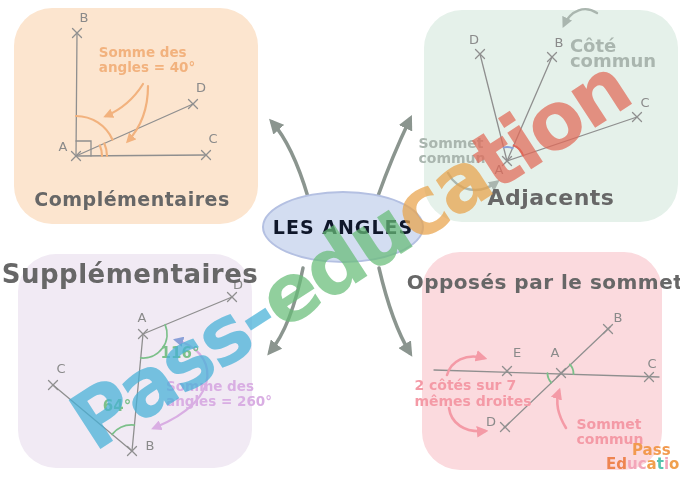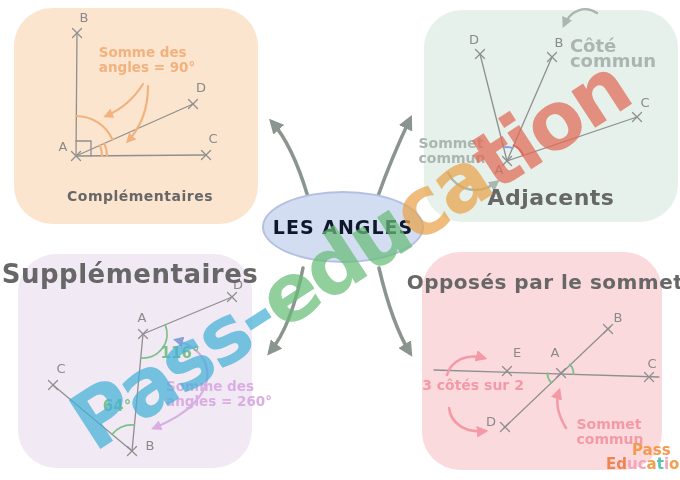--- a/index.html
+++ b/index.html
@@ -9,21 +9,21 @@
   .panel.tl{left:14px;top:8px;width:244px;height:216px;background:var(--panel-peach);}
   .panel.tr{left:424px;top:10px;width:254px;height:212px;background:var(--panel-mint);}
   .panel.bl{left:18px;top:254px;width:234px;height:214px;background:var(--panel-lavender);}
   .panel.br{left:422px;top:252px;width:240px;height:218px;background:var(--panel-pink);}
   svg.linework{position:absolute;left:0;top:0;}
   svg text{font-family:"DejaVu Sans","Liberation Sans",sans-serif;}
   .pt{font-size:13px;fill:var(--label-gray);}
   .ang{font-size:15px;font-weight:bold;fill:var(--green);}
   .title{position:absolute;transform:translateX(-50%);color:var(--title-gray);
          font-weight:bold;white-space:nowrap;letter-spacing:.5px;}
-  .t-compl{left:140px;top:188px;font-size:14px;text-align:right;}
+  .t-compl{left:132px;top:188px;font-size:19px;text-align:right;}
   .t-adj{left:551px;top:185px;font-size:22px;}
   .t-supp{left:130px;top:259px;font-size:26px;}
   .t-opp{left:545px;top:270px;font-size:20px;}
   .ann{position:absolute;transform:translateX(-50%);font-weight:bold;text-align:left;
        white-space:nowrap;line-height:15px;}
   .ann-orange{left:147px;top:45px;font-size:13.5px;color:var(--orange);}
   .ann-cote{left:613px;top:38px;font-size:18px;color:var(--soft-gray);}
   .ann-sommet-tr{left:452px;top:136px;font-size:14px;color:var(--soft-gray);}
   .ann-somme180{left:219px;top:379px;font-size:13.5px;color:var(--purple);}
   .ann-2cotes{left:473px;top:377px;font-size:14px;color:var(--pink);line-height:16px;}
@@ -174,36 +174,37 @@
     </g>
   </svg>
 
   <div class="title t-compl">Complémentaires</div>
   <div class="title t-adj">Adjacents</div>
   <div class="title t-supp">Supplémentaires</div>
   <div class="title t-opp">Opposés par le sommet</div>
 
   <div class="ann ann-orange">
     <div>Somme des</div>
-    <div>angles = 90°</div>
+    <div>angles = 40°</div>
   </div>
   <div class="ann ann-cote">
     <div>Côté</div>
     <div>commun</div>
   </div>
   <div class="ann ann-sommet-tr">
     <div>Sommet</div>
     <div>commun</div>
   </div>
   <div class="ann ann-somme180">
     <div>Somme des</div>
     <div>angles = 260°</div>
   </div>
   <div class="ann ann-2cotes">
-    <div>3 côtés sur 2</div>
+    <div>2 côtés sur 7</div>
+    <div>mêmes droites</div>
   </div>
   <div class="ann ann-sommet-br">
     <div>Sommet</div>
     <div>commun</div>
   </div>
 
   <div class="ellipse">
     <span>LES ANGLES</span>
   </div>
 

